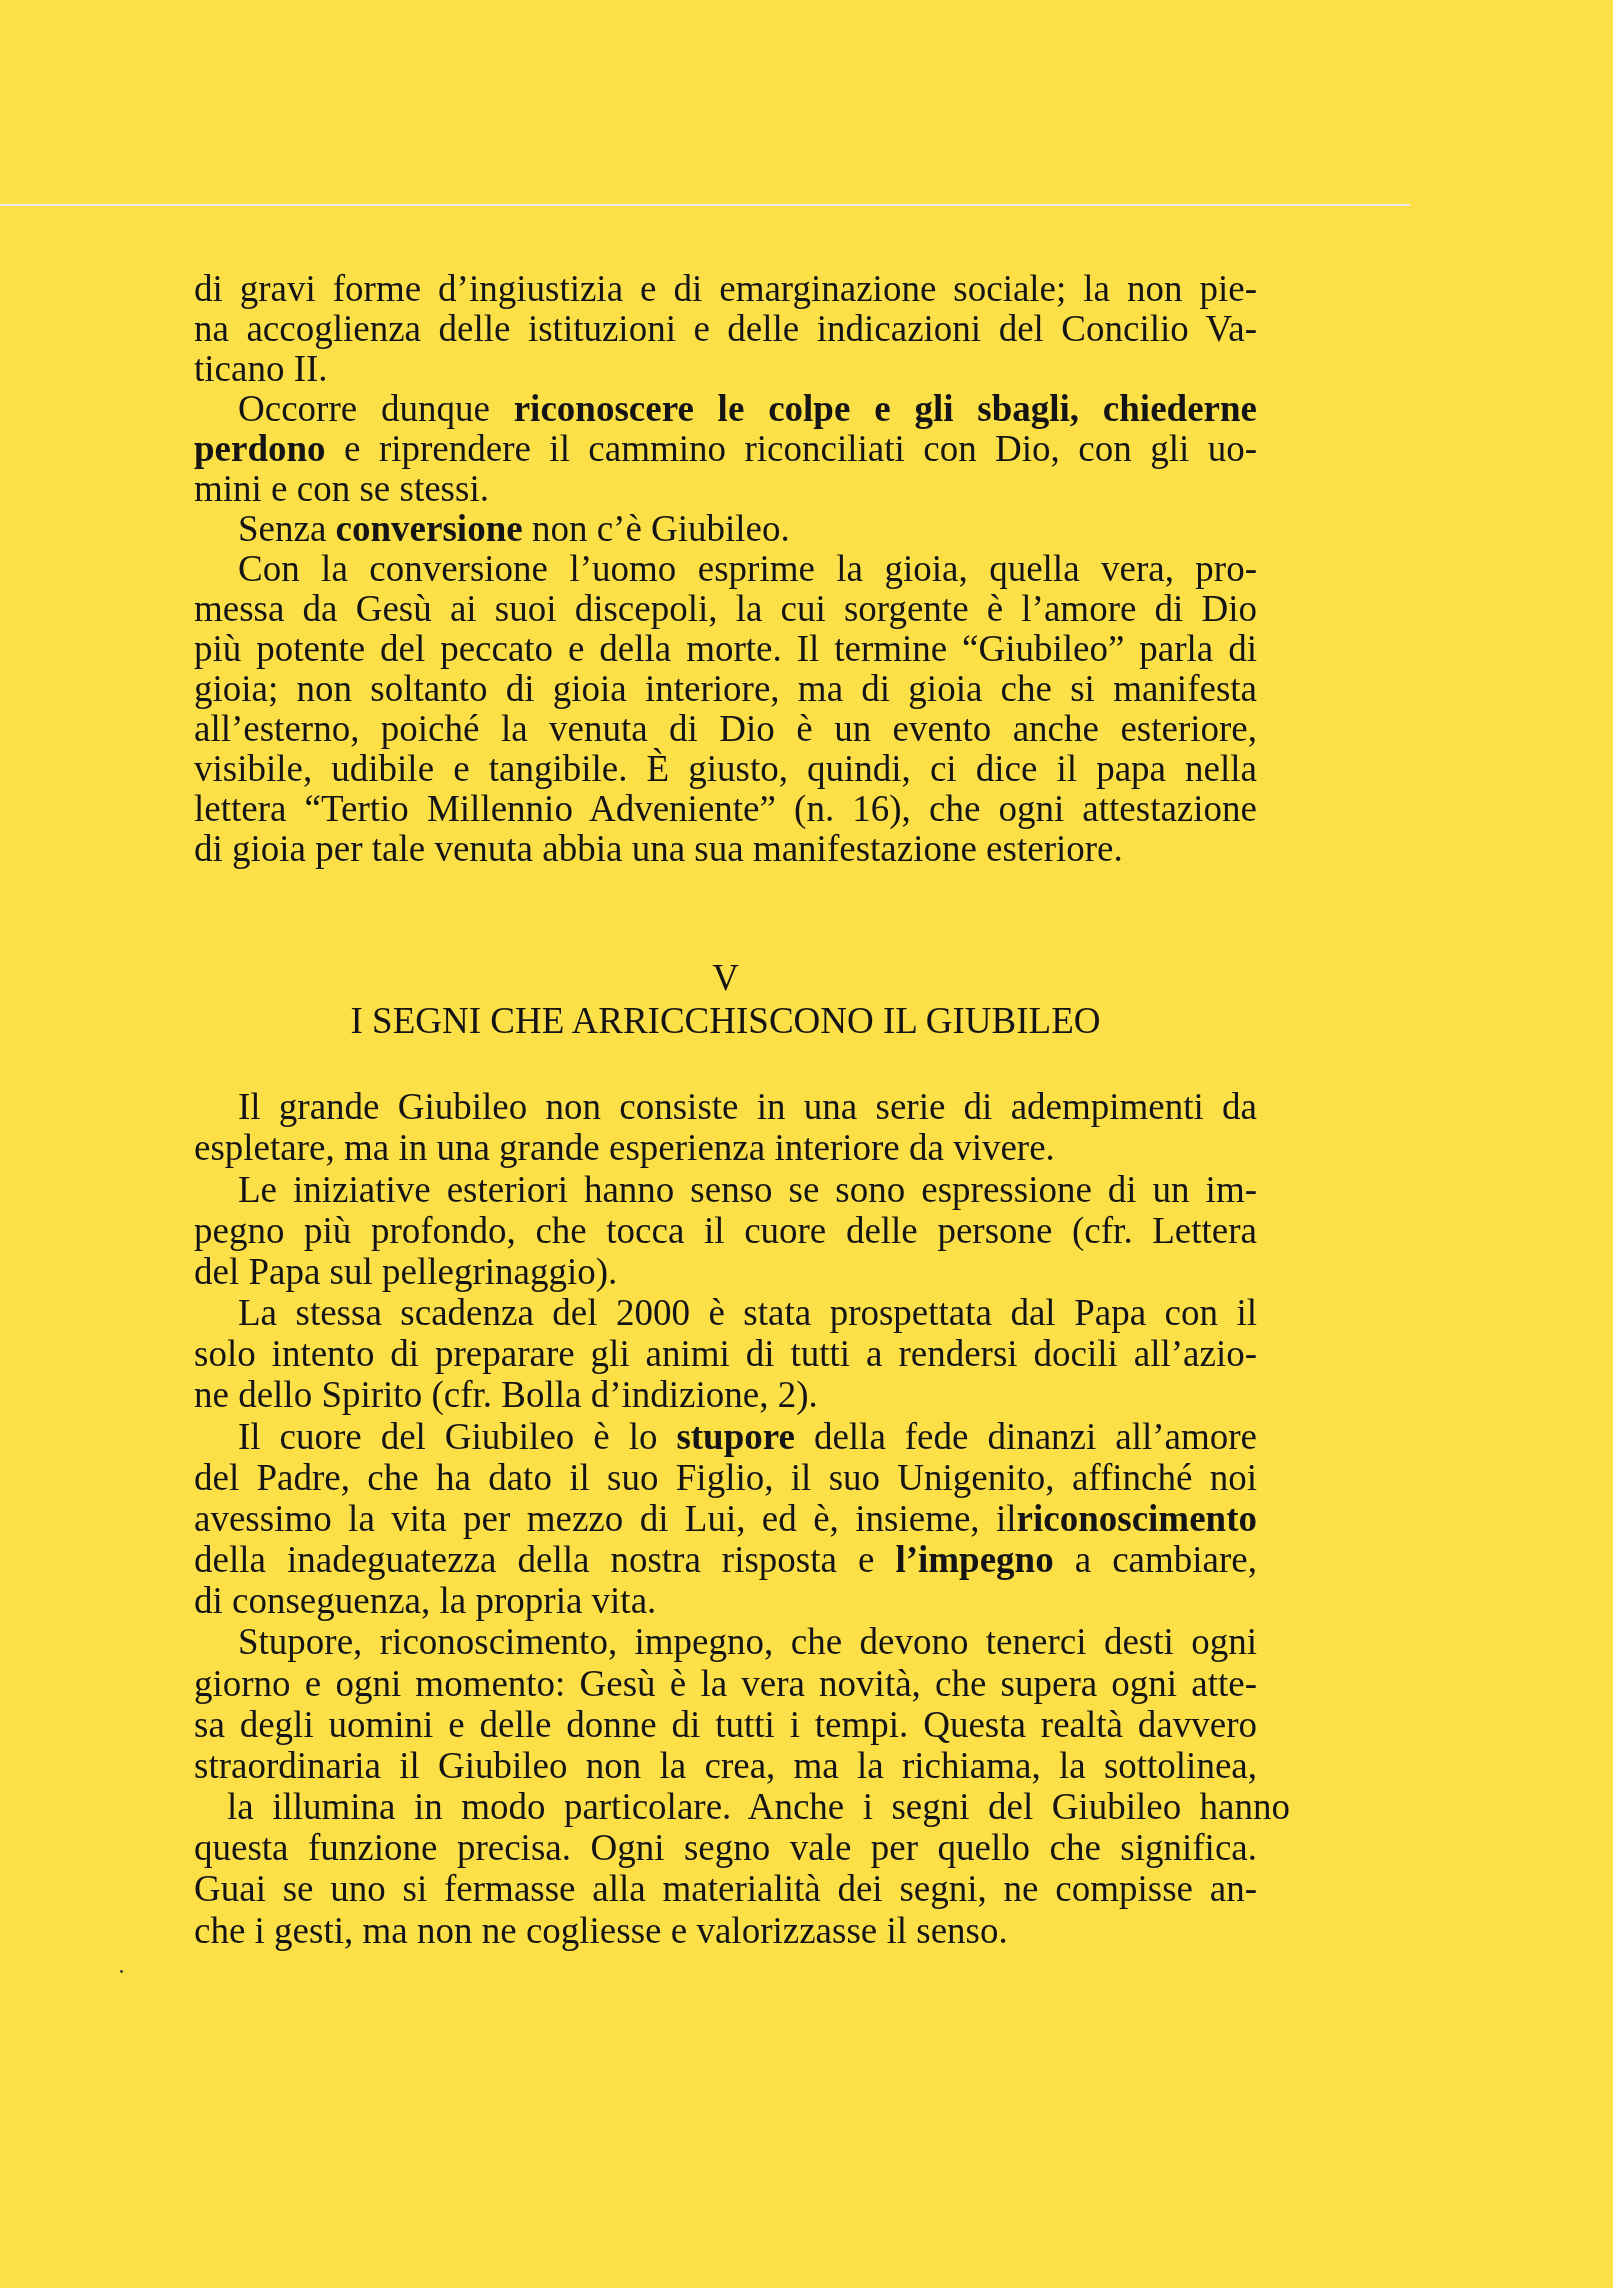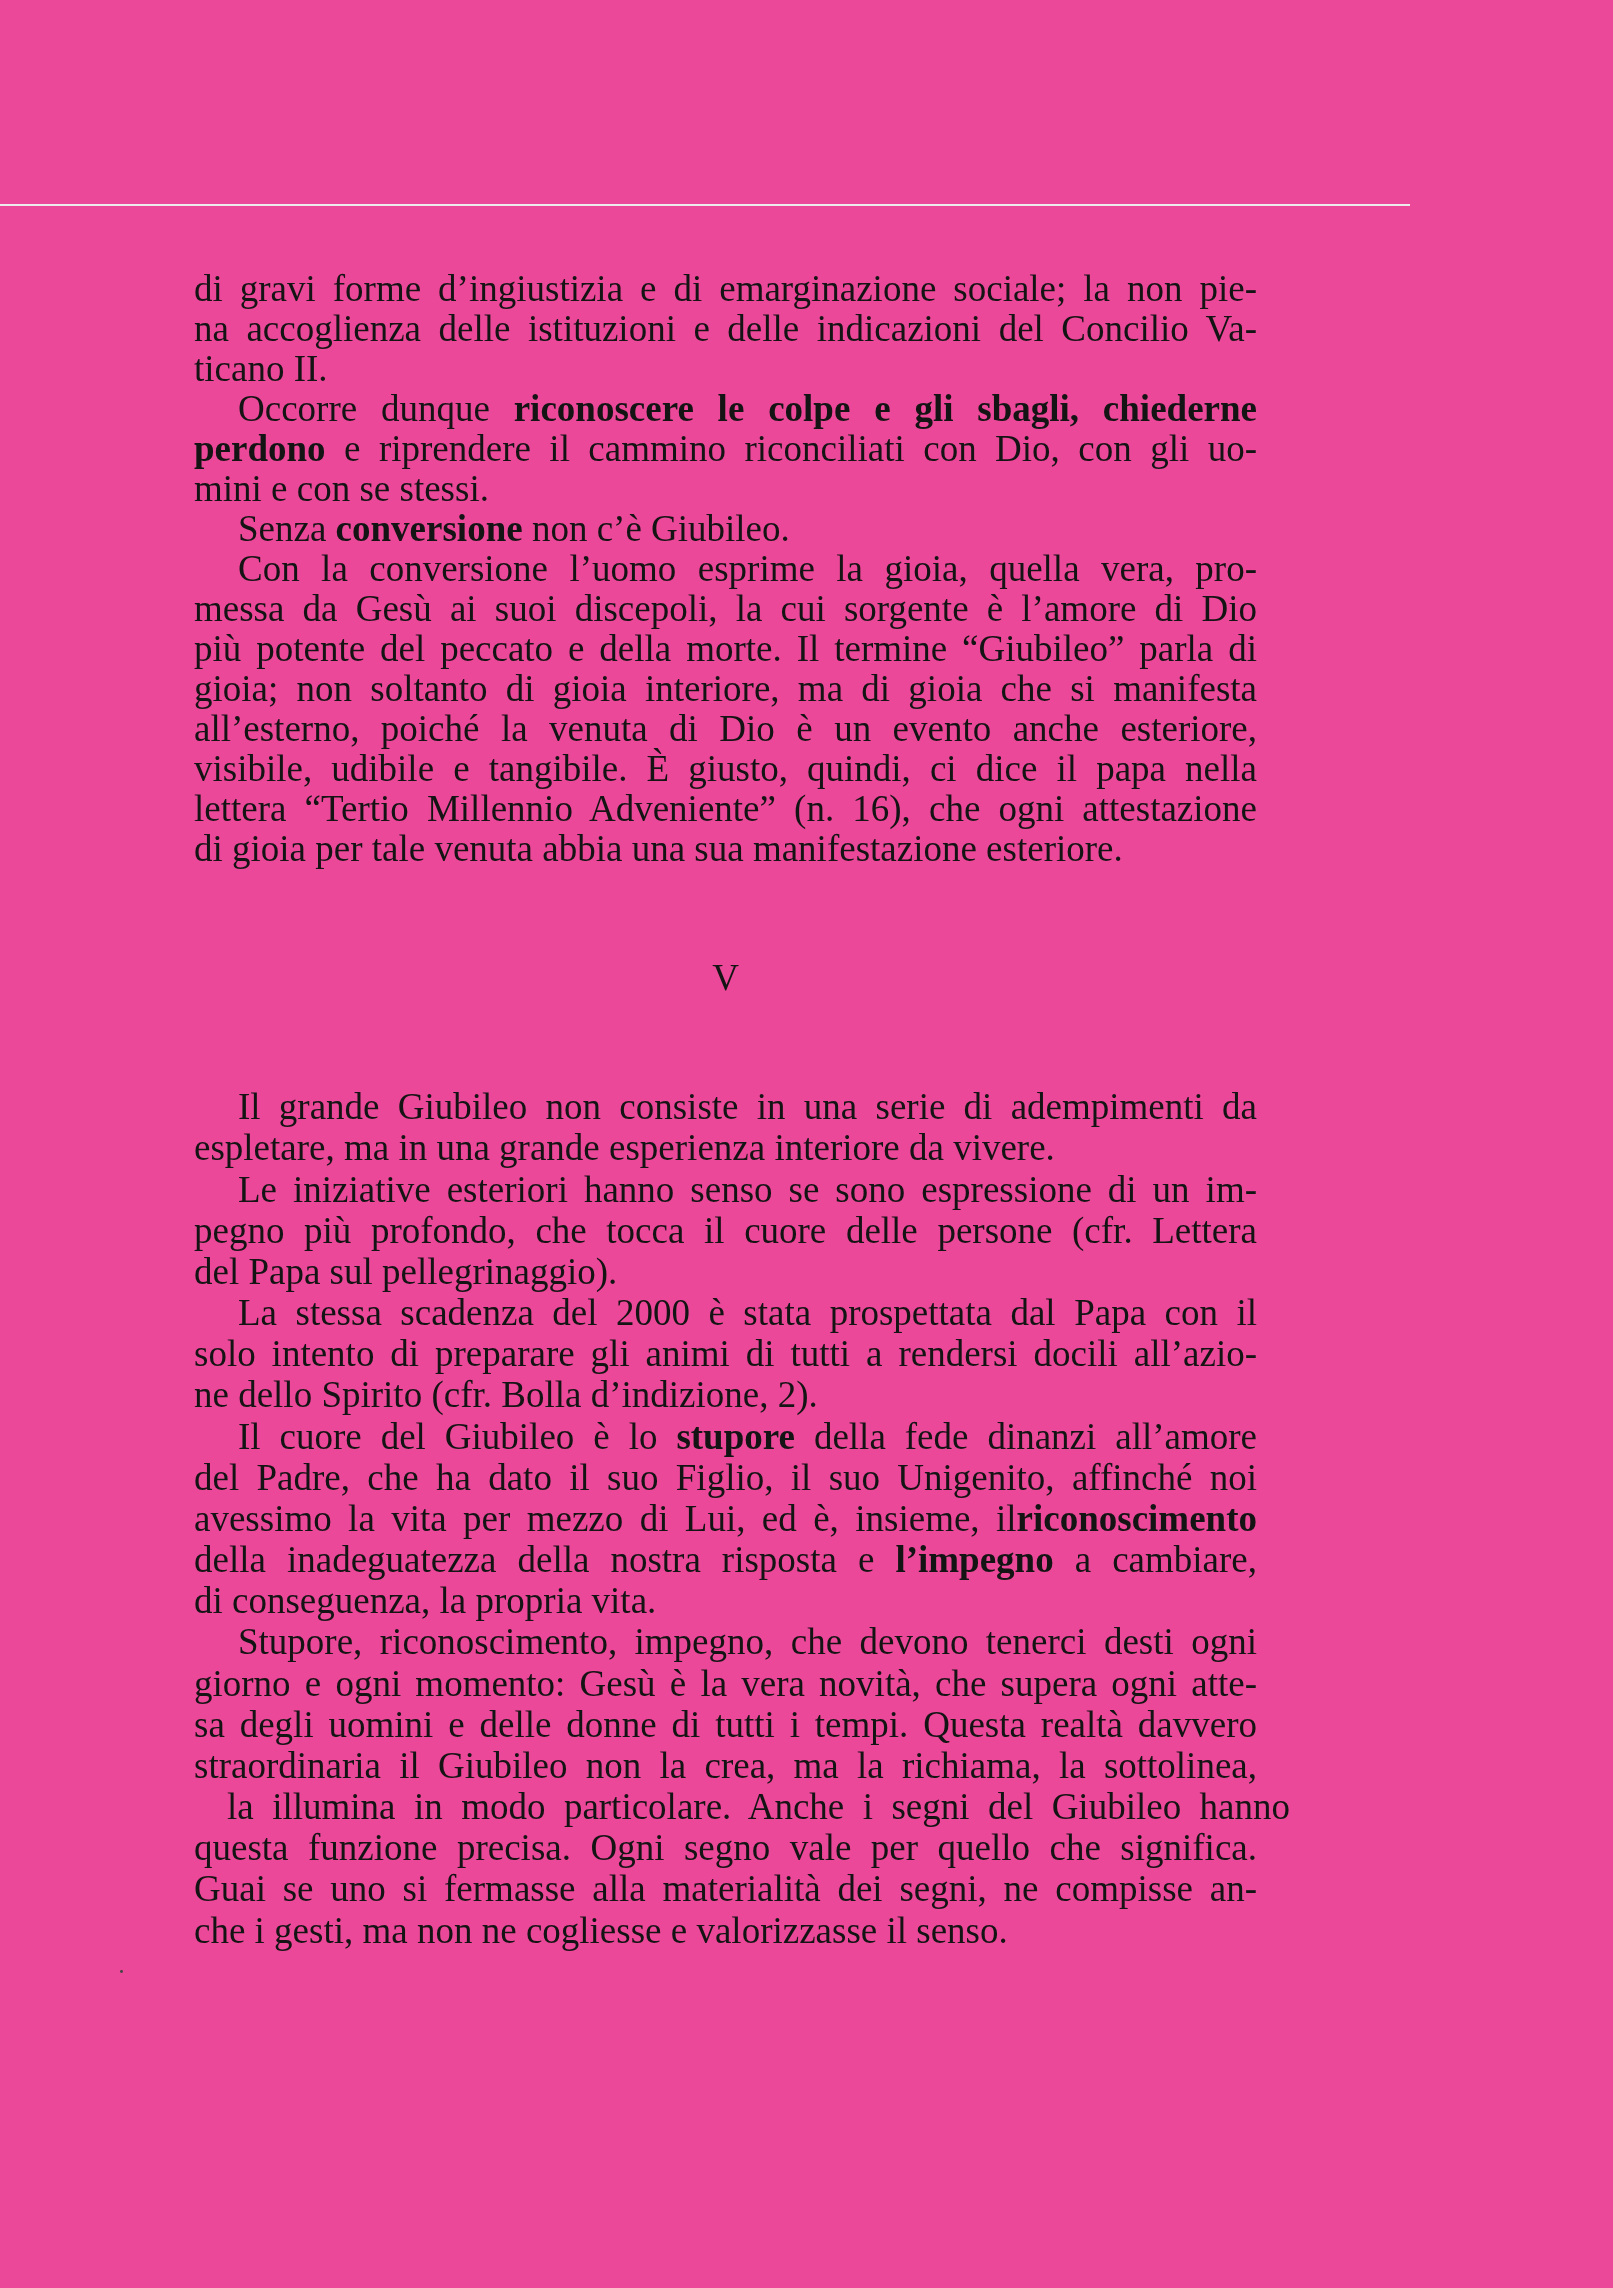--- a/index.html
+++ b/index.html
@@ -1,19 +1,19 @@
 <!DOCTYPE html>
 <html style="font-size:14.8px"><head>
 <meta charset="utf-8">
 <style>
   html, body { margin: 0; padding: 0; background: #ffffff; }
   body { width: 1613px; height: 2289px; position: relative; overflow: hidden; }
   .page {
     position: absolute; left: 0; top: 0; width: 1613px; height: 2289px;
-    background: #ec4899; color: #141414;
+    background: #fde047; color: #141414;
     font-family: "Liberation Serif", "DejaVu Serif", serif;
   }
   .top-rule {
     position: absolute; left: 0; top: 204px; width: 1410px; height: 1.8px;
     background: linear-gradient(#f2f2f2, #e6e6e6);
   }
   .line {
     position: absolute; left: 194px; width: 1063px; height: 41px;
     font-size: 37px; line-height: 41px; white-space: nowrap;
     text-align: justify; text-align-last: justify;
@@ -49,20 +49,21 @@
       <div class="line" style="top: 588px;"><span>messa da Gesù ai suoi discepoli, la cui sorgente è l’amore di Dio</span></div>
       <div class="line" style="top: 628px;"><span>più potente del peccato e della morte. Il termine “Giubileo” parla di</span></div>
       <div class="line" style="top: 668px;"><span>gioia; non soltanto di gioia interiore, ma di gioia che si manifesta</span></div>
       <div class="line" style="top: 708px;"><span>all’esterno, poiché la venuta di Dio è un evento anche esteriore,</span></div>
       <div class="line" style="top: 748px;"><span>visibile, udibile e tangibile. È giusto, quindi, ci dice il papa nella</span></div>
       <div class="line" style="top: 788px;"><span>lettera “Tertio Millennio Adveniente” (n. 16), che ogni attestazione</span></div>
       <div class="line last" style="top: 828px;"><span>di gioia per tale venuta abbia una sua manifestazione esteriore.</span></div>
     </div>
 
   <div class="section-number" style="top:957px;">V</div>
+  <div class="section-title" style="top:1000px;">I SEGNI CHE ARRICCHISCONO IL GIUBILEO</div>
 
   <div id="block2">
       <div class="line indent" style="top: 1086px;"><span>Il grande Giubileo non consiste in una serie di adempimenti da</span></div>
       <div class="line last" style="top: 1127px;"><span>espletare, ma in una grande esperienza interiore da vivere.</span></div>
       <div class="line indent" style="top: 1169px;"><span>Le iniziative esteriori hanno senso se sono espressione di un im-</span></div>
       <div class="line" style="top: 1210px;"><span>pegno più profondo, che tocca il cuore delle persone (cfr. Lettera</span></div>
       <div class="line last" style="top: 1251px;"><span>del Papa sul pellegrinaggio).</span></div>
       <div class="line indent" style="top: 1292px;"><span>La stessa scadenza del 2000 è stata prospettata dal Papa con il</span></div>
       <div class="line" style="top: 1333px;"><span>solo intento di preparare gli animi di tutti a rendersi docili all’azio-</span></div>
       <div class="line last" style="top: 1374px;"><span>ne dello Spirito (cfr. Bolla d’indizione, 2).</span></div>

